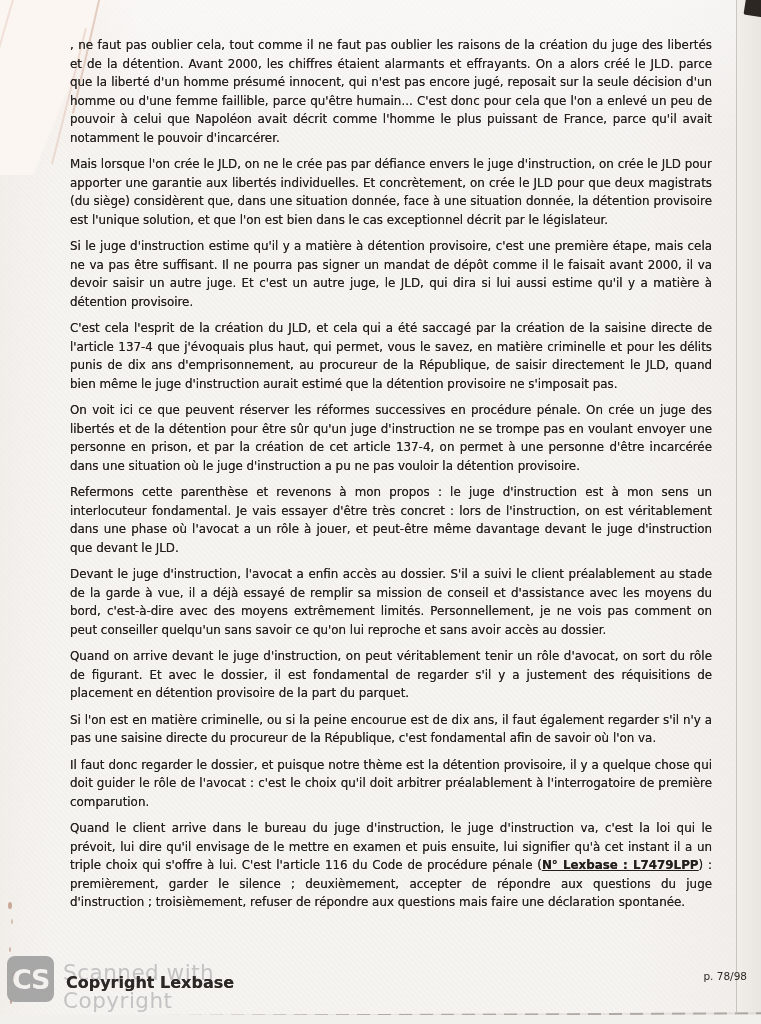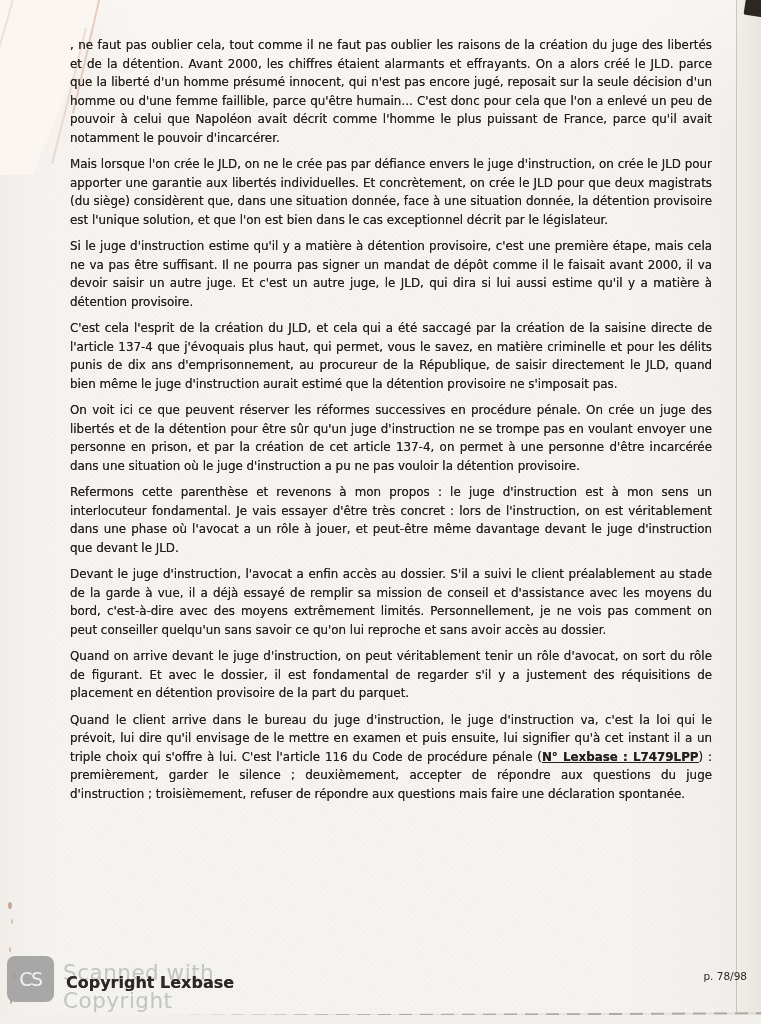--- a/index.html
+++ b/index.html
@@ -46,21 +46,21 @@
   .page-text p{margin:0 0 8px 0;}
   .lexbase{font-weight:bold;text-decoration:underline;margin-top:36px;}
   
   .copyright{position:absolute;left:66px;top:973px;z-index:6;color:#2b2825;
     font-size:16px;font-weight:bold;text-shadow:0 0 0.3px rgba(40,37,34,0.7);}
   .page-number{position:absolute;right:54px;top:970px;z-index:6;color:#2b2825;font-size:10.5px;}
   
   .watermark{position:absolute;left:0;top:0;width:761px;height:1024px;z-index:5;pointer-events:none;}
   .cs-logo{position:absolute;left:7px;top:956px;width:47px;height:46px;border-radius:8px;
     background:#9b9b9b;opacity:0.85;display:flex;align-items:center;justify-content:center;
-    color:#f4f2ef;font-weight:normal;font-size:19px;letter-spacing:-1.5px;}
+    color:#f4f2ef;font-weight:bold;font-size:27px;letter-spacing:-1.5px;}
   .wm-text{position:absolute;left:63px;top:959px;color:#c3c3c3;font-size:21.5px;line-height:27.5px;
     letter-spacing:0.5px;}
 </style>
 </head>
 <body>
 
 <div class="scan">
 
   <div class="crease-wedge"></div>
   <div class="crease-line crease-a"></div>
@@ -76,20 +76,22 @@
 
   <div class="page-text">
     <p>, ne faut pas oublier cela, tout comme il ne faut pas oublier les raisons de la création du juge des libertés et de la détention. Avant 2000, les chiffres étaient alarmants et effrayants. On a alors créé le JLD. parce que la liberté d'un homme présumé innocent, qui n'est pas encore jugé, reposait sur la seule décision d'un homme ou d'une femme faillible, parce qu'être humain... C'est donc pour cela que l'on a enlevé un peu de pouvoir à celui que Napoléon avait décrit comme l'homme le plus puissant de France, parce qu'il avait notamment le pouvoir d'incarcérer.</p>
     <p>Mais lorsque l'on crée le JLD, on ne le crée pas par défiance envers le juge d'instruction, on crée le JLD pour apporter une garantie aux libertés individuelles. Et concrètement, on crée le JLD pour que deux magistrats (du siège) considèrent que, dans une situation donnée, face à une situation donnée, la détention provisoire est l'unique solution, et que l'on est bien dans le cas exceptionnel décrit par le législateur.</p>
     <p>Si le juge d'instruction estime qu'il y a matière à détention provisoire, c'est une première étape, mais cela ne va pas être suffisant. Il ne pourra pas signer un mandat de dépôt comme il le faisait avant 2000, il va devoir saisir un autre juge. Et c'est un autre juge, le JLD, qui dira si lui aussi estime qu'il y a matière à détention provisoire.</p>
     <p>C'est cela l'esprit de la création du JLD, et cela qui a été saccagé par la création de la saisine directe de l'article 137-4 que j'évoquais plus haut, qui permet, vous le savez, en matière criminelle et pour les délits punis de dix ans d'emprisonnement, au procureur de la République, de saisir directement le JLD, quand bien même le juge d'instruction aurait estimé que la détention provisoire ne s'imposait pas.</p>
     <p>On voit ici ce que peuvent réserver les réformes successives en procédure pénale. On crée un juge des libertés et de la détention pour être sûr qu'un juge d'instruction ne se trompe pas en voulant envoyer une personne en prison, et par la création de cet article 137-4, on permet à une personne d'être incarcérée dans une situation où le juge d'instruction a pu ne pas vouloir la détention provisoire.</p>
     <p>Refermons cette parenthèse et revenons à mon propos : le juge d'instruction est à mon sens un interlocuteur fondamental. Je vais essayer d'être très concret : lors de l'instruction, on est véritablement dans une phase où l'avocat a un rôle à jouer, et peut-être même davantage devant le juge d'instruction que devant le JLD.</p>
     <p>Devant le juge d'instruction, l'avocat a enfin accès au dossier. S'il a suivi le client préalablement au stade de la garde à vue, il a déjà essayé de remplir sa mission de conseil et d'assistance avec les moyens du bord, c'est-à-dire avec des moyens extrêmement limités. Personnellement, je ne vois pas comment on peut conseiller quelqu'un sans savoir ce qu'on lui reproche et sans avoir accès au dossier.</p>
     <p>Quand on arrive devant le juge d'instruction, on peut véritablement tenir un rôle d'avocat, on sort du rôle de figurant. Et avec le dossier, il est fondamental de regarder s'il y a justement des réquisitions de placement en détention provisoire de la part du parquet.</p>
+    <p>Si l'on est en matière criminelle, ou si la peine encourue est de dix ans, il faut également regarder s'il n'y a pas une saisine directe du procureur de la République, c'est fondamental afin de savoir où l'on va.</p>
+    <p>Il faut donc regarder le dossier, et puisque notre thème est la détention provisoire, il y a quelque chose qui doit guider le rôle de l'avocat : c'est le choix qu'il doit arbitrer préalablement à l'interrogatoire de première comparution.</p>
     <p>
       <span>Quand le client arrive dans le bureau du juge d'instruction, le juge d'instruction va, c'est la loi qui le prévoit, lui dire qu'il envisage de le mettre en examen et puis ensuite, lui signifier qu'à cet instant il a un triple choix qui s'offre à lui. C'est l'article 116 du Code de procédure pénale (</span><span class="lexbase">N° Lexbase : L7479LPP</span><span>) : premièrement, garder le silence ; deuxièmement, accepter de répondre aux questions du juge d'instruction ; troisièmement, refuser de répondre aux questions mais faire une déclaration spontanée.</span>
     </p>
   </div>
 
   <div class="copyright">Copyright Lexbase</div>
   <div class="page-number">p. 78/98</div>
 
   <div class="watermark">
     <div class="cs-logo">CS</div>

